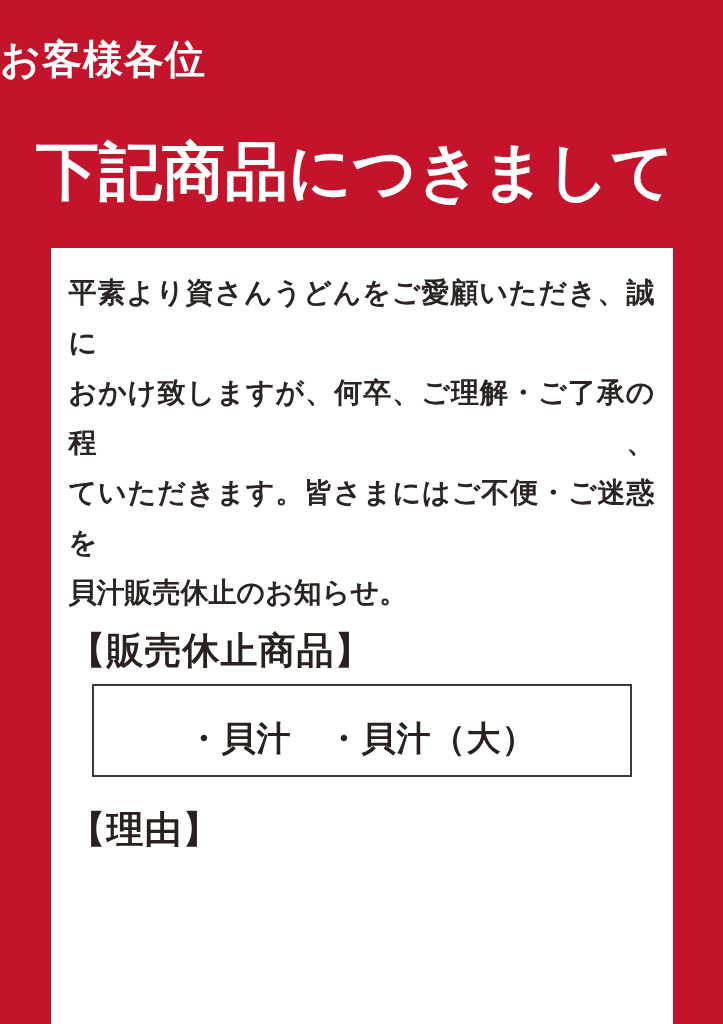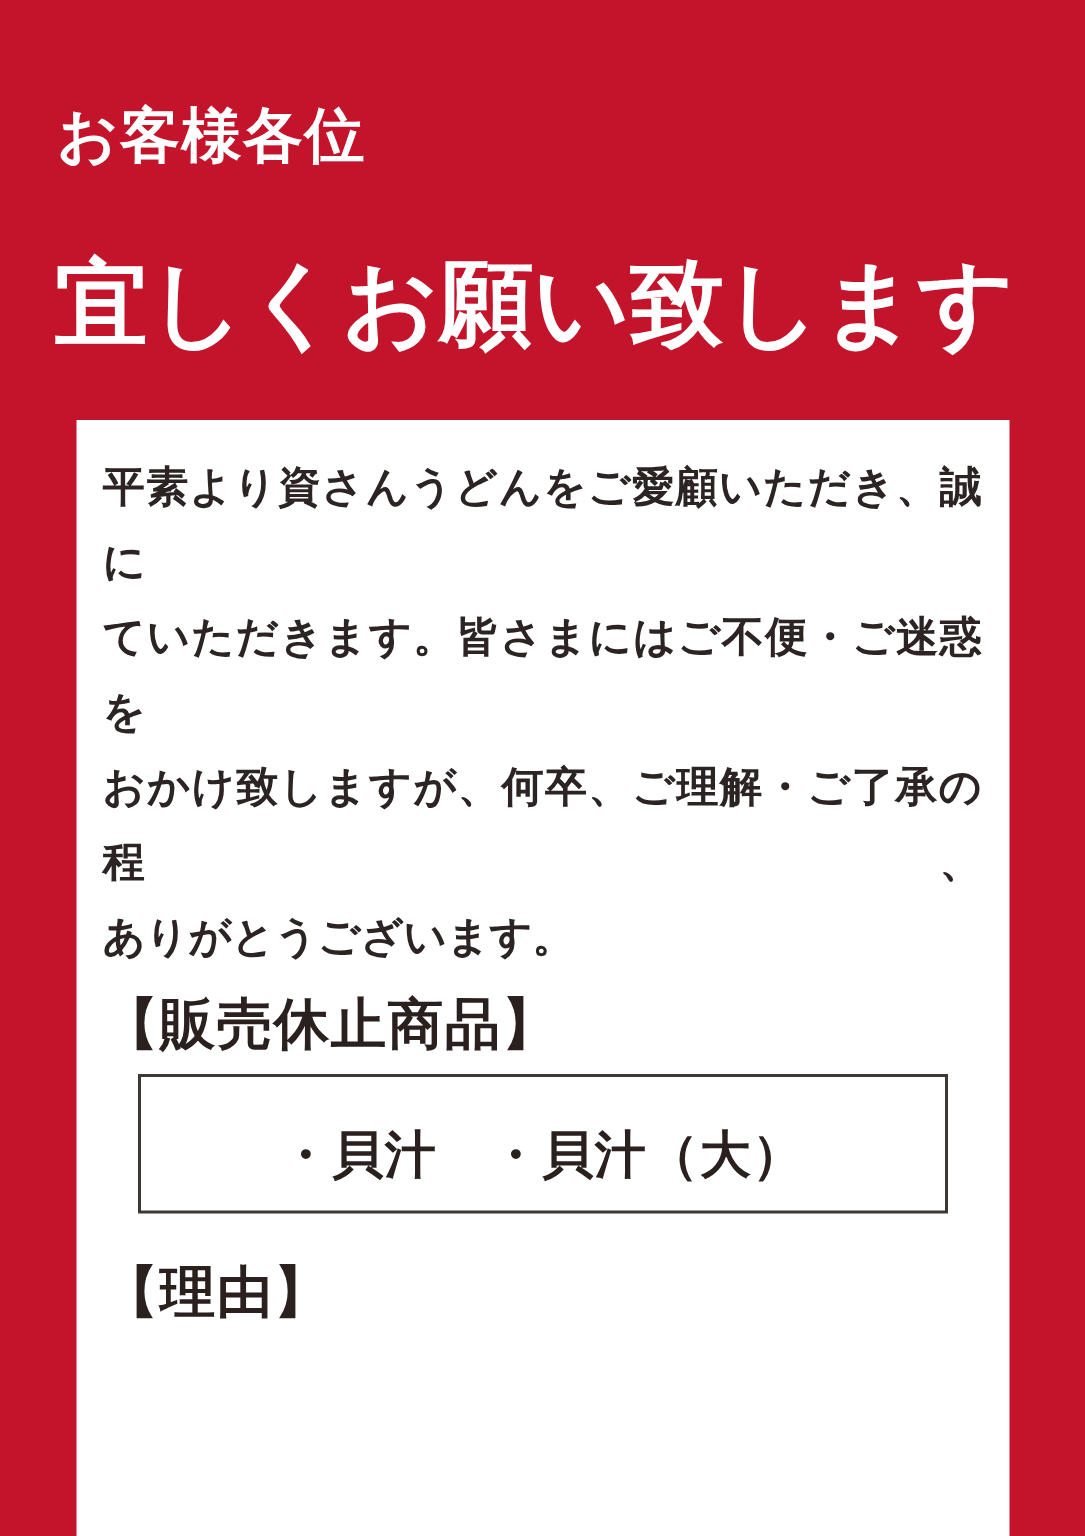--- a/index.html
+++ b/index.html
@@ -15,22 +15,21 @@
   }
   *{margin:0;padding:0;box-sizing:border-box;}
   html,body{width:723px;height:1024px;}
   body{
     background:var(--bg-red);
     font-family:"Liberation Sans","DejaVu Sans",sans-serif;
     overflow:hidden;
     position:relative;
   }
   .salutation{
-    padding-top:68px;
-    margin-left:38px;
+    padding-top:36px;
     font-size:40px;
     font-weight:800;
     color:var(--title-white);
     line-height:46px;
     letter-spacing:1px;
   }
   .notice-title{
     margin:54px 0 0 36px;
     font-size:63px;
     font-weight:900;
@@ -83,29 +82,29 @@
     text-align:center;
     line-height:54px;
     letter-spacing:1px;
   }
 </style>
 </head>
 <body>
 
 <div class="salutation">お客様各位</div>
 
-<h1 class="notice-title">宜しくお願い致します</h1>
+<h1 class="notice-title">下記商品につきまして</h1>
 
 <div class="panel">
 
   <div class="body-text">
     <div class="body-line">平素より資さんうどんをご愛顧いただき、誠に</div>
+    <div class="body-line">おかけ致しますが、何卒、ご理解・ご了承の程、</div>
     <div class="body-line">ていただきます。皆さまにはご不便・ご迷惑を</div>
-    <div class="body-line">おかけ致しますが、何卒、ご理解・ご了承の程、</div>
-    <div class="body-line last">ありがとうございます。</div>
+    <div class="body-line last">貝汁販売休止のお知らせ。</div>
   </div>
 
   <div class="sect-heading">【販売休止商品】</div>
 
   <div class="product-box">
     <div class="product-line">・貝汁　・貝汁（大）</div>
   </div>
 
   <div class="sect-heading reason">【理由】</div>
 

